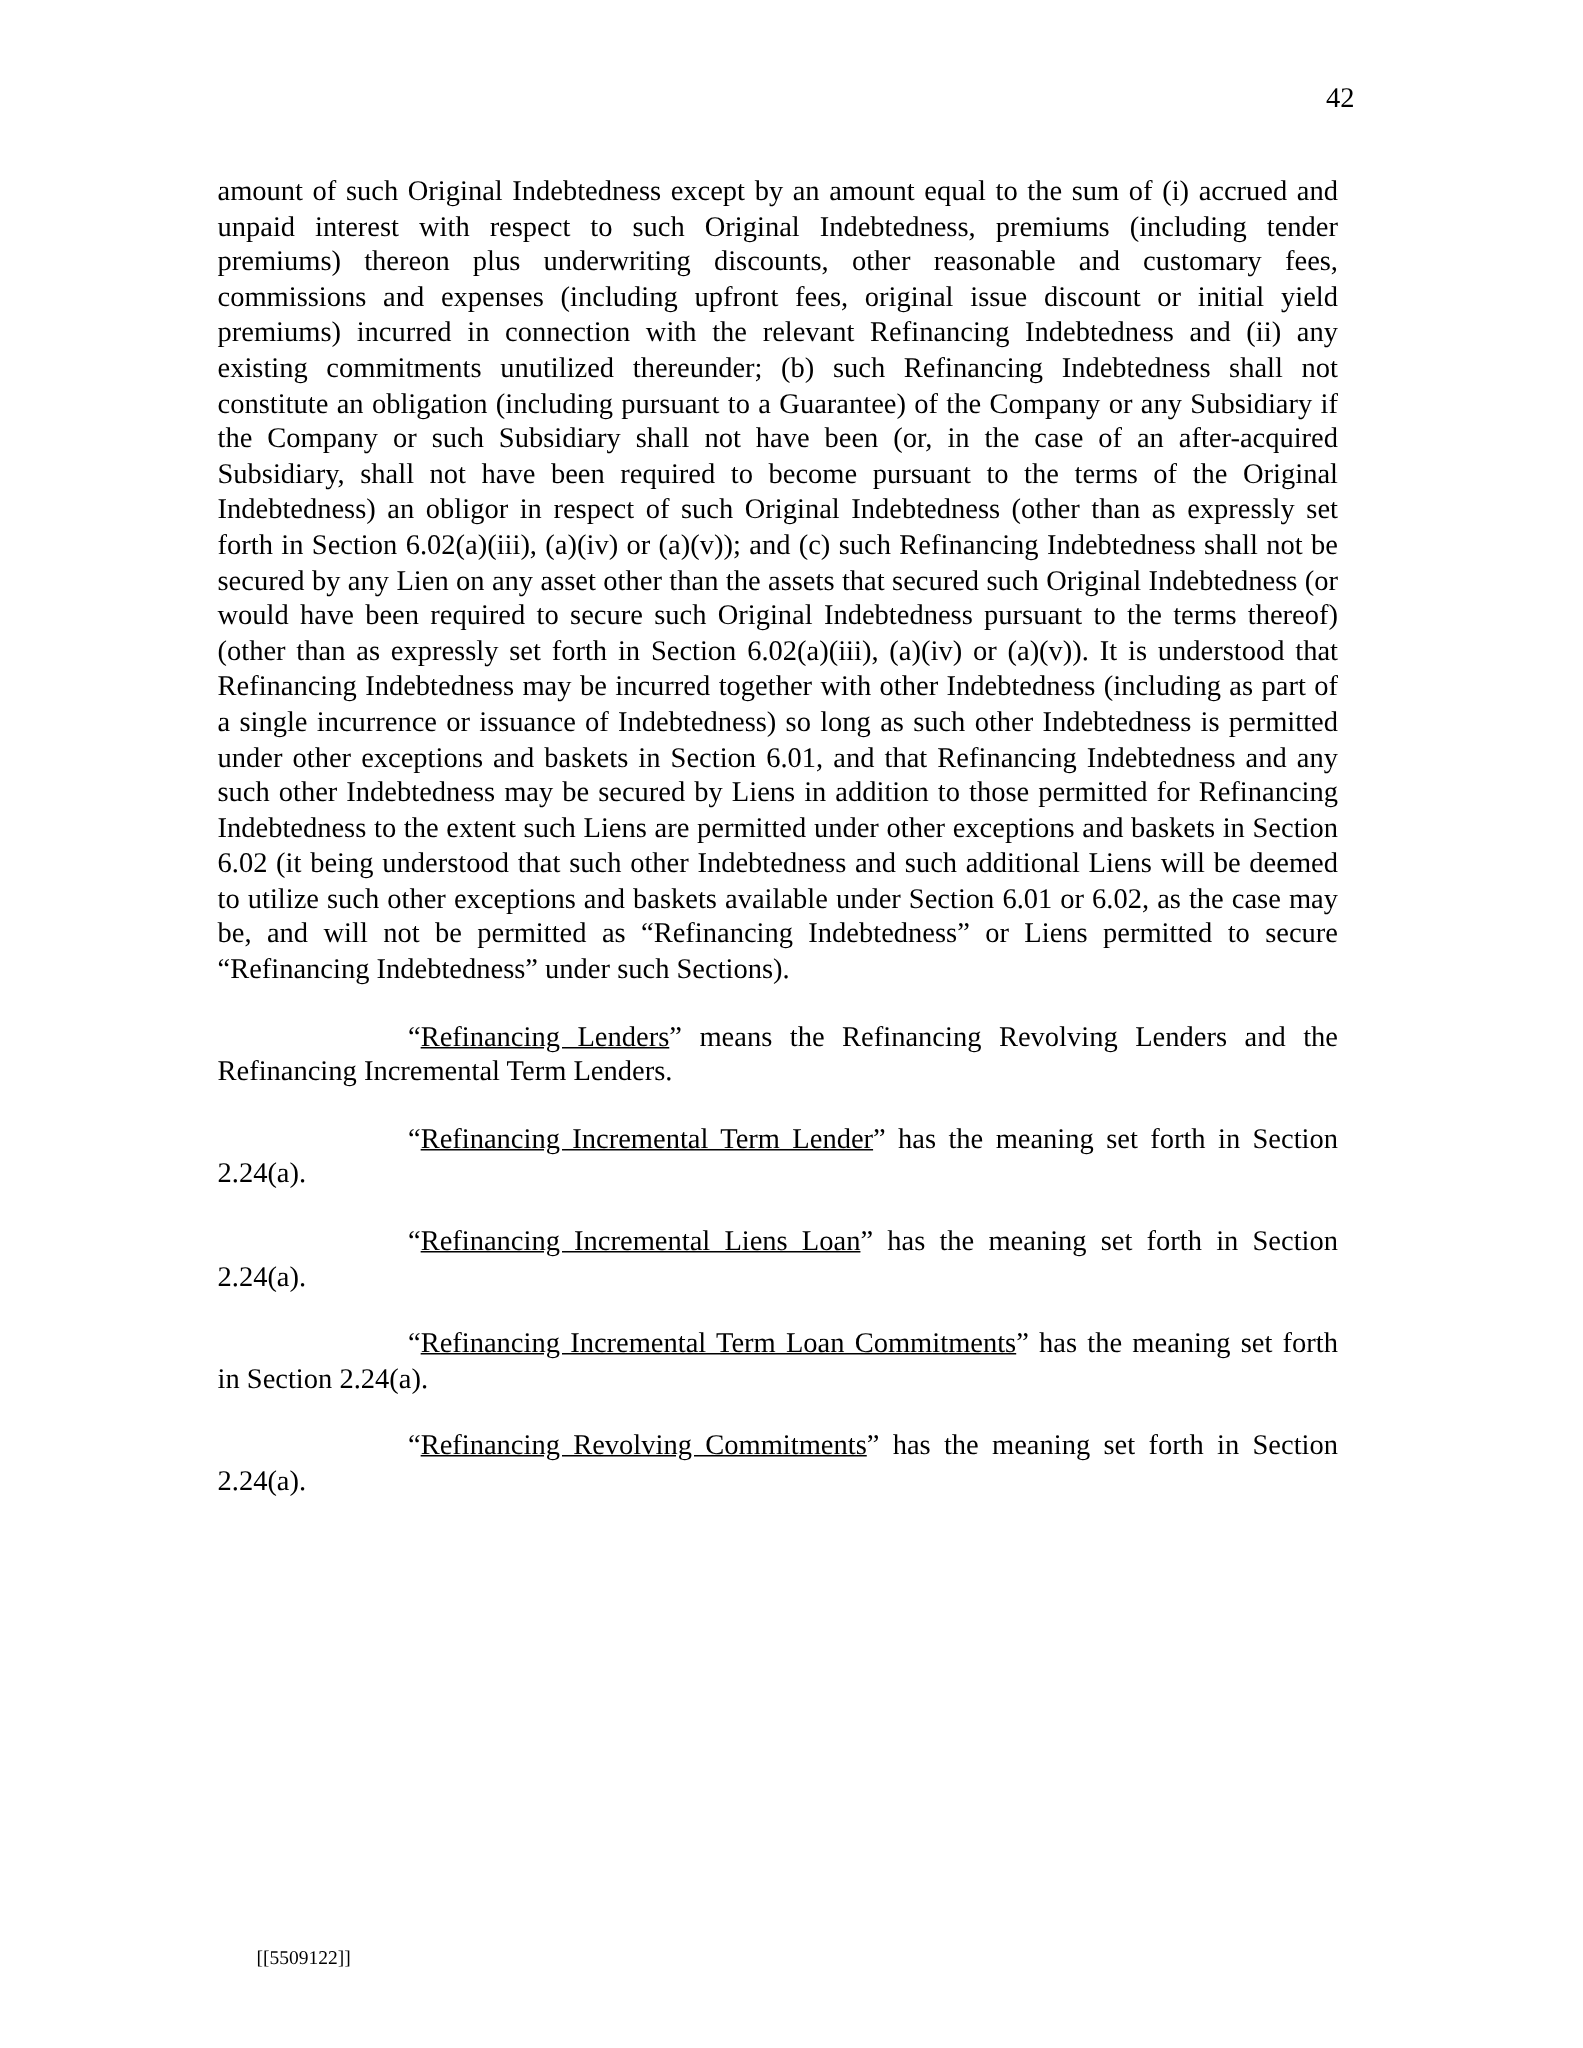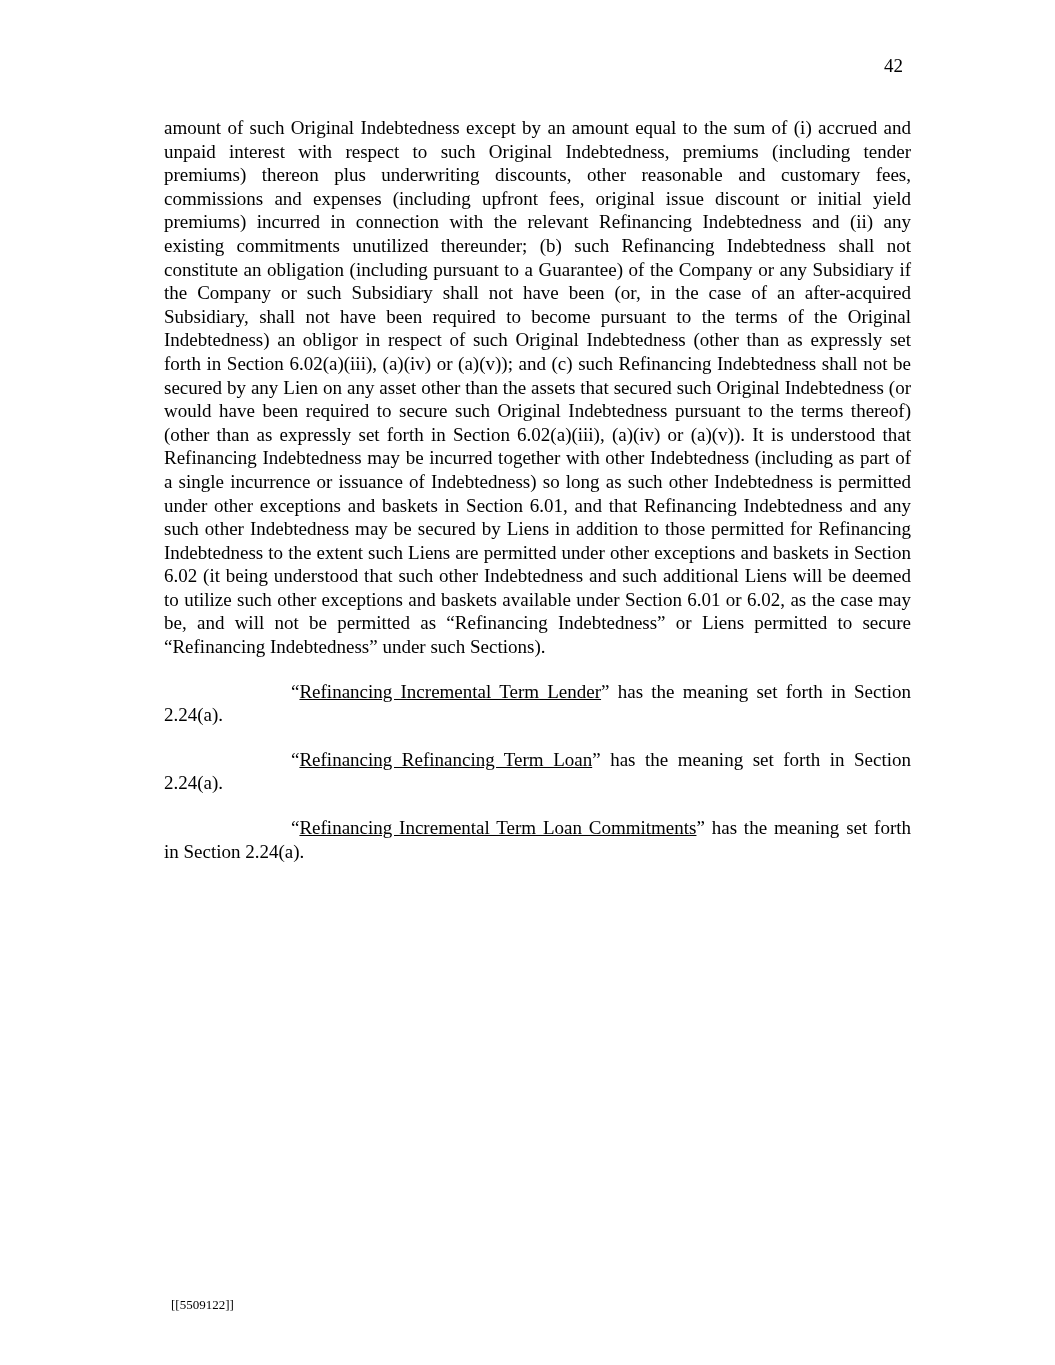--- a/index.html
+++ b/index.html
@@ -19,21 +19,21 @@
   .page-number {
     position: absolute;
     top: 54px;
     right: 152px;
     font-size: 19px;
     line-height: 23px;
   }
   .content {
     position: absolute;
     top: 116px;
-    left: 164px;
+    left: 145px;
     width: 747px;
   }
   .para {
     margin: 0;
     font-size: 19px;
     line-height: 23.6px;
     text-align: justify;
   }
   .para.main {
     margin-top: 0;
@@ -58,27 +58,29 @@
 <body>
 
 <div class="page">
 
   <div class="page-number">42</div>
 
   <div class="content">
 
     <p class="para main">amount of such Original Indebtedness except by an amount equal to the sum of (i) accrued and unpaid interest with respect to such Original Indebtedness, premiums (including tender premiums) thereon plus underwriting discounts, other reasonable and customary fees, commissions and expenses (including upfront fees, original issue discount or initial yield premiums) incurred in connection with the relevant Refinancing Indebtedness and (ii) any existing commitments unutilized thereunder; (b) such Refinancing Indebtedness shall not constitute an obligation (including pursuant to a Guarantee) of the Company or any Subsidiary if the Company or such Subsidiary shall not have been (or, in the case of an after-acquired Subsidiary, shall not have been required to become pursuant to the terms of the Original Indebtedness) an obligor in respect of such Original Indebtedness (other than as expressly set forth in Section 6.02(a)(iii), (a)(iv) or (a)(v)); and (c) such Refinancing Indebtedness shall not be secured by any Lien on any asset other than the assets that secured such Original Indebtedness (or would have been required to secure such Original Indebtedness pursuant to the terms thereof) (other than as expressly set forth in Section 6.02(a)(iii), (a)(iv) or (a)(v)).  It is understood that Refinancing Indebtedness may be incurred together with other Indebtedness (including as part of a single incurrence or issuance of Indebtedness) so long as such other Indebtedness is permitted under other exceptions and baskets in Section 6.01, and that Refinancing Indebtedness and any such other Indebtedness may be secured by Liens in addition to those permitted for Refinancing Indebtedness to the extent such Liens are permitted under other exceptions and baskets in Section 6.02 (it being understood that such other Indebtedness and such additional Liens will be deemed to utilize such other exceptions and baskets available under Section 6.01 or 6.02, as the case may be, and will not be permitted as “Refinancing Indebtedness” or Liens permitted to secure “Refinancing Indebtedness” under such Sections).</p>
 
+    <p class="para def"><span>“</span><span class="term">Refinancing Lenders</span><span>” means the Refinancing Revolving Lenders and the Refinancing Incremental Term Lenders.</span></p>
 
 
     <p class="para def"><span>“</span><span class="term">Refinancing Incremental Term Lender</span><span>” has the meaning set forth in Section 2.24(a).</span></p>
 
-    <p class="para def"><span>“</span><span class="term">Refinancing Refinancing Term Loan</span><span>” has the meaning set forth in Section 2.24(a).</span></p>
+    <p class="para def"><span>“</span><span class="term">Refinancing Incremental Liens Loan</span><span>” has the meaning set forth in Section 2.24(a).</span></p>
 
     <p class="para def"><span>“</span><span class="term">Refinancing Incremental Term Loan Commitments</span><span>” has the meaning set forth in Section 2.24(a).</span></p>
 
+    <p class="para def"><span>“</span><span class="term">Refinancing Revolving Commitments</span><span>” has the meaning set forth in Section 2.24(a).</span></p>
 
 
   </div>
 
   <div class="footer">[[5509122]]</div>
 
 </div>
 
 </body></html>

